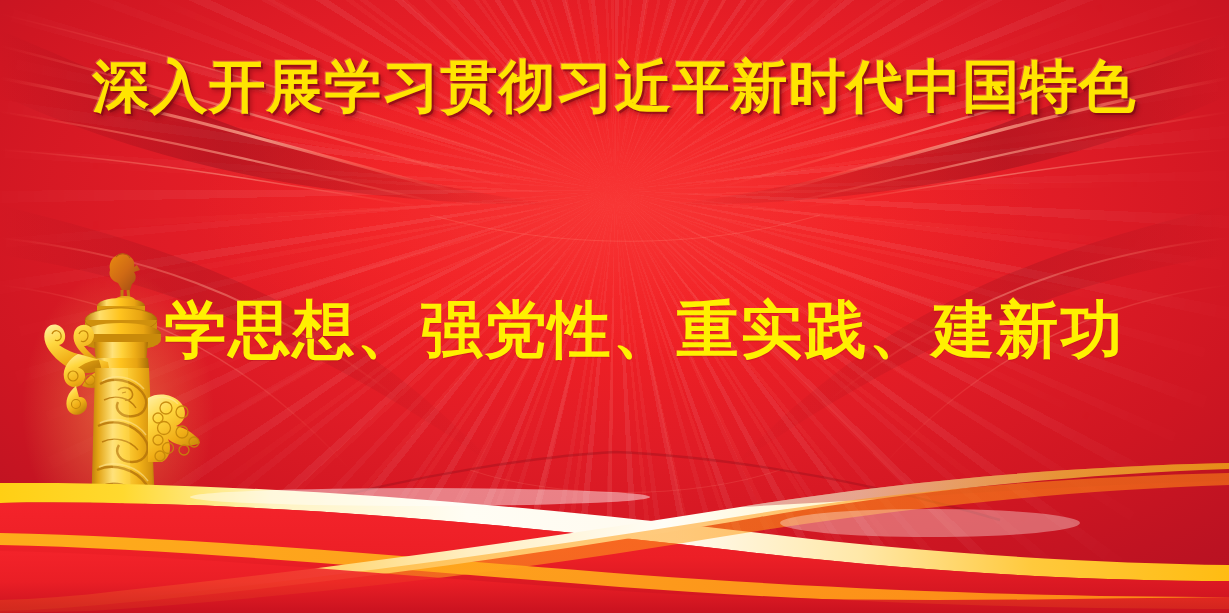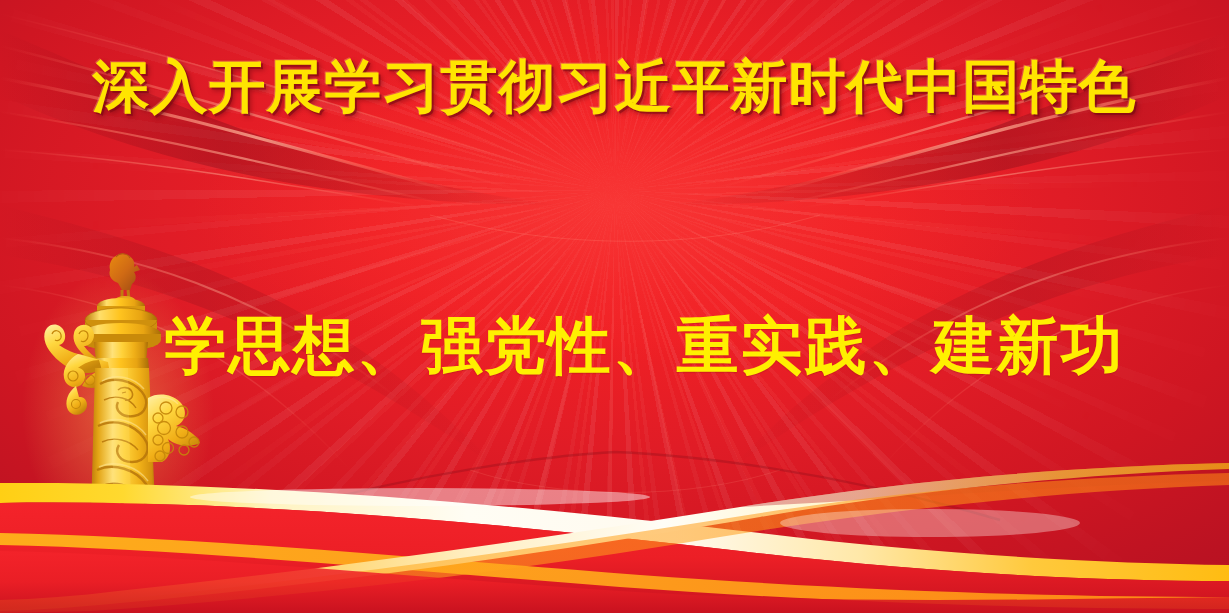--- a/index.html
+++ b/index.html
@@ -80,21 +80,21 @@
     letter-spacing:1px;
     text-shadow:
        2px 2px 0 rgba(120,8,18,.55),
        3px 3px 5px rgba(90,4,12,.45),
       -1px -1px 0 rgba(255,240,130,.30);
     white-space:nowrap;
   }
   .headline .l2{ display:block; }
 
   .slogan{
-    position:absolute; left:0; top:309px; width:1229px;
+    position:absolute; left:0; top:293px; width:1229px;
     text-align:center;
     color:#fff000;
     font-size:62px; line-height:74px;
     font-weight:bold;
     letter-spacing:2px;
     text-shadow:0 1px 1px rgba(120,10,18,.25);
     white-space:nowrap;
     padding-left:60px;
   }
 </style>

